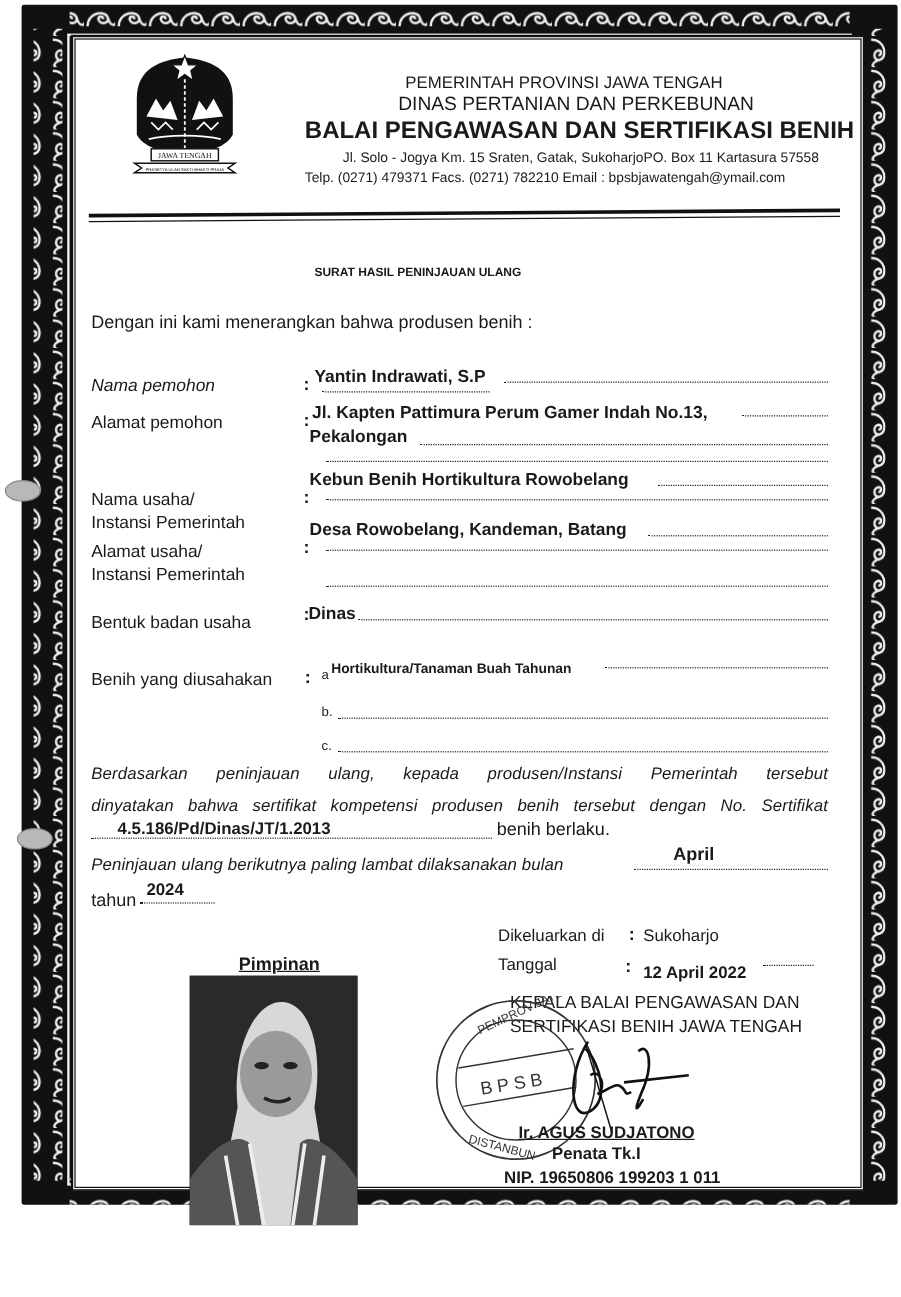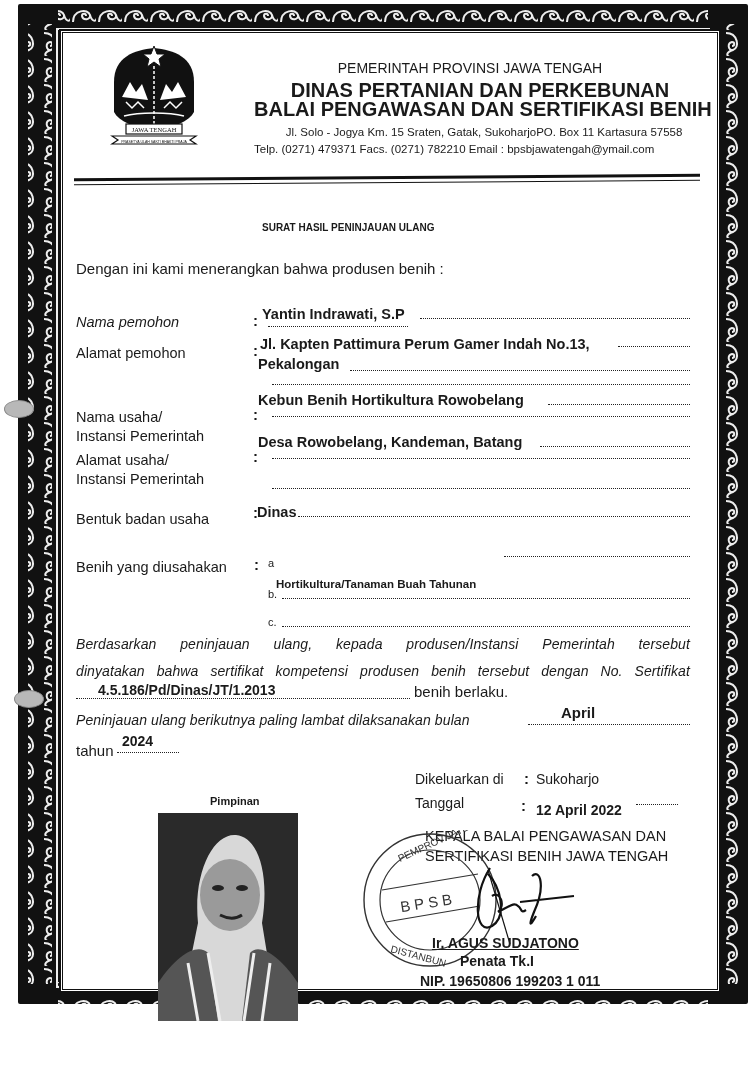--- a/index.html
+++ b/index.html
@@ -24,21 +24,21 @@
     outline: 1px solid #111;
   }
 
   
   .hole { position: absolute; width: 30px; height: 18px; border-radius: 50%; background: #b8b8b8; border: 1px solid #888; }
 
   
   .logo { position: absolute; left: 104px; top: 42px; width: 100px; height: 110px; }
   .lh { position: absolute; left: 240px; text-align: center; width: 470px; }
   .lh1 { top: 60px; font-size: 14px; font-weight: normal; left: 250px; width: 440px; }
-  .lh2 { top: 79px; font-size: 20px; font-weight: bold; left: 250px; width: 460px; }
+  .lh2 { top: 79px; font-size: 16px; font-weight: normal; left: 250px; width: 460px; }
   .lh3 { top: 98px; font-size: 20px; font-weight: bold; left: 254px; width: 460px; text-align: left; }
   .lh4 { top: 126px; font-size: 11.5px; left: 254px; width: 460px; text-align: center; }
   .lh5 { top: 143px; font-size: 11.5px; left: 254px; width: 460px; text-align: left; }
   .rule1 { position: absolute; left: 74px; top: 176px; width: 626px; height: 3px; background: #111; transform: rotate(-0.4deg); }
   .rule2 { position: absolute; left: 74px; top: 182px; width: 626px; height: 1px; background: #111; transform: rotate(-0.4deg); }
 
   .title { position: absolute; left: 262px; top: 222px; font-size: 10px; font-weight: bold; }
 
   .txt { position: absolute; font-size: 15px; }
   .lbl { position: absolute; font-size: 14.5px; }
@@ -138,21 +138,21 @@
 <div class="dots" style="left:272px; top:488px; width:418px;"></div>
 
 <div class="lbl" style="left:76px; top:511px;">Bentuk badan usaha</div>
 <div class="colon" style="left:253px; top:504px;">:</div>
 <div class="val" style="left:257px; top:504px;">Dinas</div>
 <div class="dots" style="left:298px; top:516px; width:392px;"></div>
 
 <div class="lbl" style="left:76px; top:559px;">Benih yang diusahakan</div>
 <div class="colon" style="left:254px; top:556px;">:</div>
 <div style="position:absolute; left:268px; top:557px; font-size:11px;">a</div>
-<div style="position:absolute; left:276px; top:578px; font-size:11.5px; font-weight:bold;">Hortikultura/Tanaman Buah Tahunan</div>
+<div style="position:absolute; left:276px; top:552px; font-size:11.5px; font-weight:bold;">Hortikultura/Tanaman Buah Tahunan</div>
 <div class="dots" style="left:504px; top:556px; width:186px;"></div>
 <div style="position:absolute; left:268px; top:588px; font-size:11px;">b.</div>
 <div class="dots" style="left:282px; top:598px; width:408px;"></div>
 <div style="position:absolute; left:268px; top:616px; font-size:11px;">c.</div>
 <div class="dots" style="left:282px; top:626px; width:408px;"></div>
 
 <div class="para" style="top:636px; text-align-last: justify;">Berdasarkan peninjauan ulang, kepada produsen/Instansi Pemerintah tersebut</div>
 <div class="para" style="top:663px; text-align-last: justify;">dinyatakan bahwa sertifikat kompetensi produsen benih tersebut dengan No. Sertifikat</div>
 <div class="val" style="left:98px; top:682px; font-size:14px;">4.5.186/Pd/Dinas/JT/1.2013</div>
 <div class="dots" style="left:76px; top:698px; width:334px;"></div>
@@ -188,21 +188,21 @@
 
 <svg class="signature" viewBox="0 0 120 80">
   <path d="M20 2 C2 30, 5 70, 22 60 C38 50, 30 20, 18 8 M22 30 C30 24, 36 40, 28 46 C40 40, 44 36, 48 40 C52 42, 50 48, 56 44 M62 10 C70 2, 76 20, 64 46 C60 56, 58 64, 66 50 M50 36 L104 30" fill="none" stroke="#111" stroke-width="2.2"></path>
   <line x1="18" y1="4" x2="40" y2="78" stroke="#111" stroke-width="1.2"></line>
 </svg>
 
 <div class="sig-block" style="left:432px; top:935px; font-weight:bold; text-decoration: underline;">Ir. AGUS SUDJATONO</div>
 <div class="sig-block" style="left:460px; top:953px; font-weight:bold;">Penata Tk.I</div>
 <div class="sig-block" style="left:420px; top:973px; font-weight:bold;">NIP. 19650806 199203 1 011</div>
 
-<div class="sig-block" style="left:210px; top:795px; font-weight:bold; font-size:11px;">Pimpinan</div>
+<div class="sig-block" style="left:199px; top:795px; font-weight:bold; font-size:15px;text-decoration:underline;">Pimpinan</div>
 <div class="photo">
   <svg width="140" height="208" viewBox="0 0 140 208">
     <rect width="140" height="208" fill="#2a2a2a"></rect>
     <path d="M40 110 C35 60, 55 20, 78 22 C100 24, 112 60, 104 110 L120 208 L20 208 Z" fill="#d8d8d8"></path>
     <ellipse cx="72" cy="82" rx="30" ry="36" fill="#9a9a9a"></ellipse>
     <ellipse cx="60" cy="75" rx="6" ry="3" fill="#222"></ellipse>
     <ellipse cx="84" cy="75" rx="6" ry="3" fill="#222"></ellipse>
     <path d="M62 102 C70 106, 78 106, 84 102" stroke="#222" stroke-width="3" fill="none"></path>
     <path d="M0 170 C20 140, 40 130, 50 140 L60 208 L0 208 Z" fill="#555"></path>
     <path d="M140 170 C120 140, 100 130, 92 140 L84 208 L140 208 Z" fill="#555"></path>

